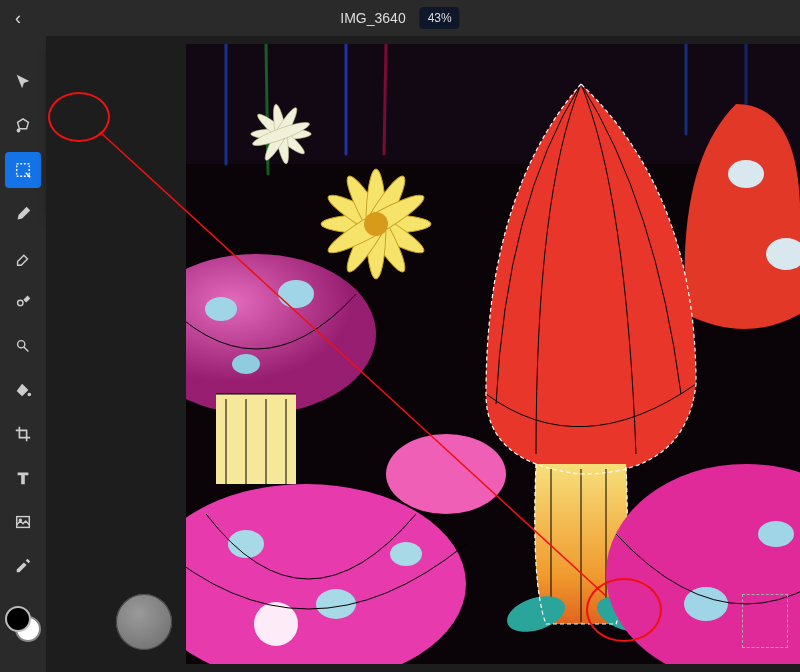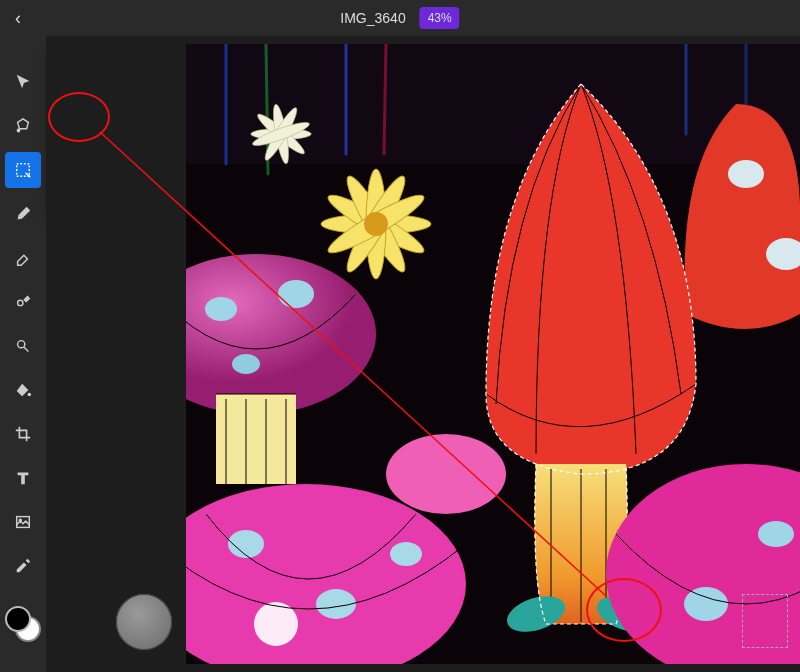--- a/index.html
+++ b/index.html
@@ -1,20 +1,20 @@
 <!DOCTYPE html>
 <html><head>
 <meta charset="utf-8">
 <style>
   html,body{margin:0;padding:0;width:800px;height:672px;background:#1d1d1d;font-family:-apple-system,Segoe UI,Helvetica,Arial,sans-serif;overflow:hidden;color:#ddd}
   
   .topbar{position:absolute;left:0;top:0;width:800px;height:36px;background:#2a2a2a;display:flex;align-items:center}
   .back{width:36px;height:36px;display:flex;align-items:center;justify-content:center;font-size:18px;color:#ddd;cursor:pointer}
   .doc-title{position:absolute;left:50%;transform:translateX(-50%);display:flex;align-items:center;gap:14px;font-size:14px}
-  .zoom{background:#6d28d9;border-radius:4px;padding:4px 8px;font-size:12px;color:#ddd}
+  .zoom{background:#0f172a;border-radius:4px;padding:4px 8px;font-size:12px;color:#ddd}
   
   .toolbar{position:absolute;left:0;top:36px;width:46px;height:636px;background:#2a2a2a;display:flex;flex-direction:column;align-items:center;padding-top:24px;gap:0}
   .tool{width:36px;height:36px;margin:4px 0;border-radius:4px;display:flex;align-items:center;justify-content:center;color:#ccc;cursor:pointer}
   .tool.active{background:#1473e6;color:#fff}
   .tool svg{width:18px;height:18px;display:block}
   .swatches{margin-top:18px;position:relative;width:36px;height:36px}
   .sw{position:absolute;width:22px;height:22px;border-radius:50%}
   .sw.fg{left:0;top:0;background:#000;border:2px solid #bbb;z-index:2}
   .sw.bg{right:0;bottom:0;background:#fff;border:2px solid #888;z-index:1}
   

